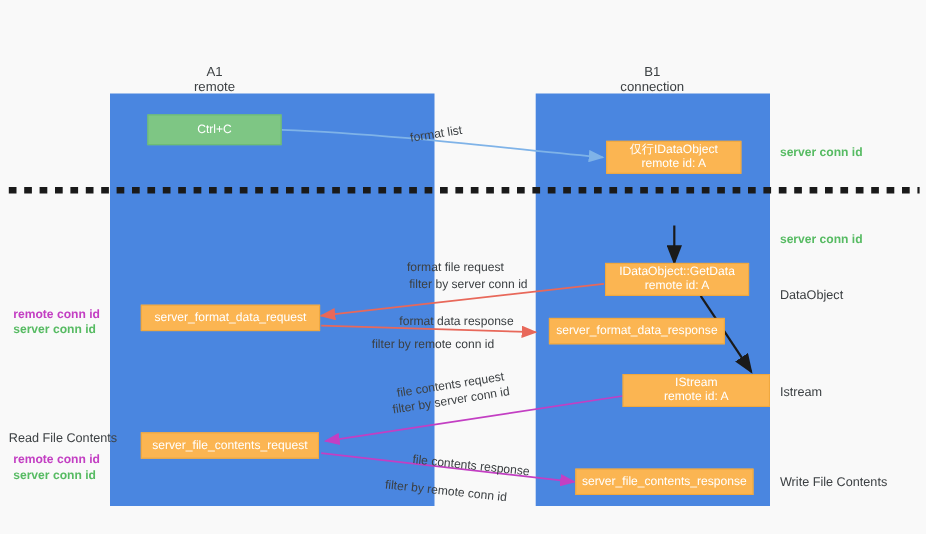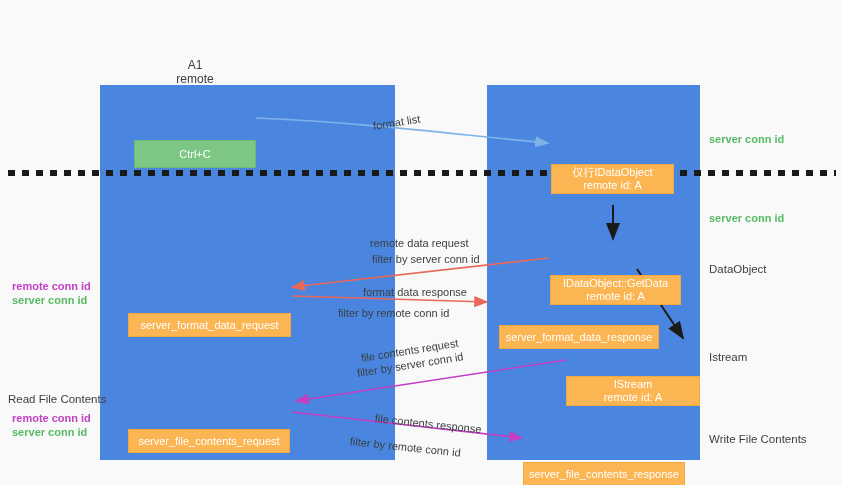--- a/index.html
+++ b/index.html
@@ -60,21 +60,20 @@
     color: #ffffff;
     font-size: 11px;
     line-height: 13px;
     text-align: center;
     display: flex;
     flex-direction: column;
     align-items: center;
     justify-content: center;
     white-space: pre-line;
     border: 1px solid rgba(0,0,0,0.12);
-    margin-top: 36px;
   }
   .node.green { background: #7ec684; border-color: #6cbb74; }
   .node.orange { background: #fbb552; border-color: #f0a83f; }
 
   .lbl {
     position: absolute;
     font-size: 11px;
     line-height: 14px;
     color: #3c4043;
     white-space: nowrap;
@@ -87,20 +86,22 @@
   .stack div { white-space: nowrap; }
 </style>
 </head>
 <body>
 
 <div id="canvas">
 
 
   <div class="col-head" style="left:135px; top:58px; width:120px;">A1
 remote</div>
+  <div class="col-head" style="left:533px; top:58px; width:120px;">B1
+connection</div>
 
   <div class="lane lane-a"></div>
   <div class="lane lane-b"></div>
 
   <svg class="layer">
     <defs>
       <marker id="ah-blue" markerWidth="9" markerHeight="7" refX="8" refY="3.5" orient="auto">
         <polygon points="0,0 9,3.5 0,7" fill="#7fb3e8"></polygon>
       </marker>
       <marker id="ah-red" markerWidth="9" markerHeight="7" refX="8" refY="3.5" orient="auto">
@@ -146,21 +147,21 @@
   <div class="node orange" style="left:128px; top:277px; width:163px; height:24px;">server_format_data_request</div>
 
   <div class="node orange" style="left:499px; top:289px; width:160px; height:24px;">server_format_data_response</div>
 
   <div class="node orange" style="left:523px; top:426px; width:162px; height:24px;">server_file_contents_response</div>
 
   <div class="node orange" style="left:128px; top:393px; width:162px; height:24px;">server_file_contents_request</div>
 
   <div class="lbl rot-up" style="left:373px; top:119px;">format list</div>
 
-  <div class="lbl" style="left:370px; top:236px;">remote data request</div>
+  <div class="lbl" style="left:370px; top:236px;">format file request</div>
   <div class="lbl" style="left:372px; top:252px;">
     <span class="plain">filter by </span><span class="green-txt">server conn id</span>
   </div>
 
   <div class="lbl" style="left:363px; top:285px;">format data response</div>
   <div class="lbl" style="left:338px; top:306px;">
     <span class="plain">filter by </span><span class="magenta-txt">remote conn id</span>
   </div>
 
   <div class="lbl rot-up" style="left:361px; top:351px;">file contents request</div>

